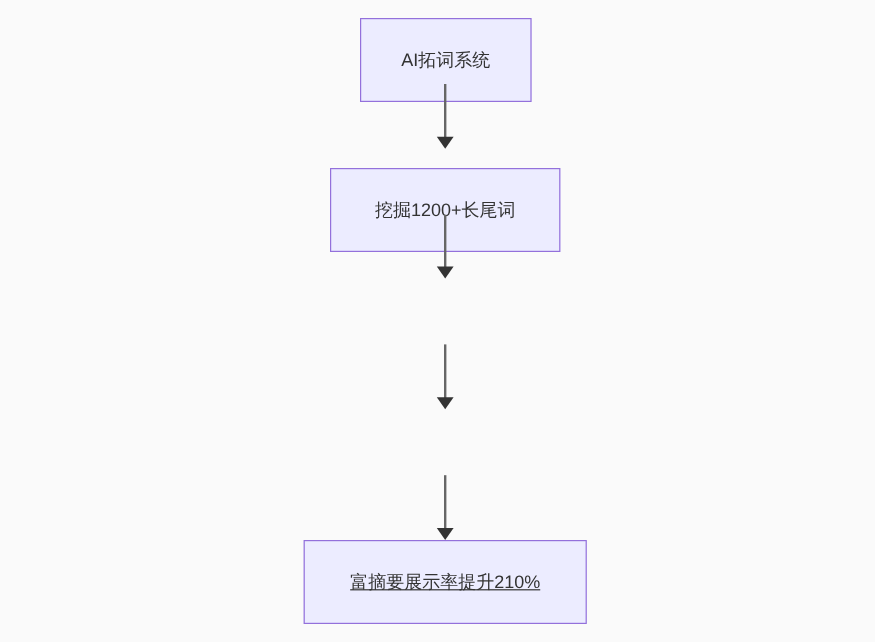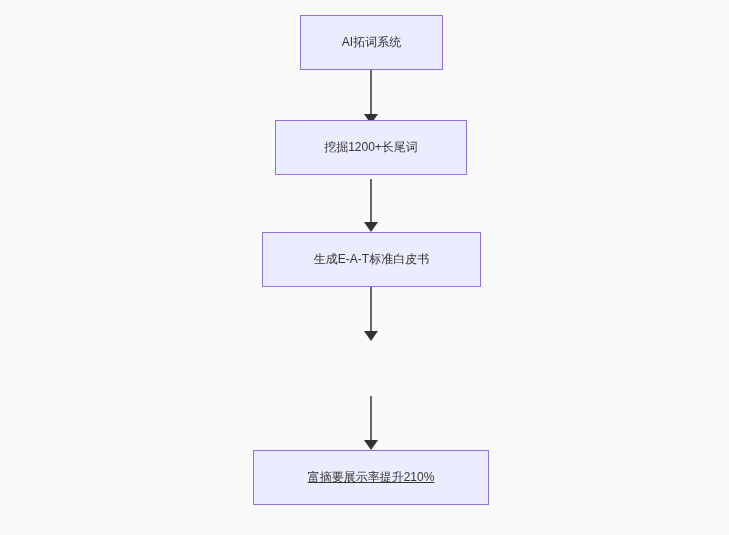--- a/index.html
+++ b/index.html
@@ -10,34 +10,34 @@
   }
   .canvas {
     position: relative;
     width: 729px;
     height: 535px;
     background: #fafafa;
     overflow: hidden;
   }
   .node {
     position: absolute;
-    height: 55px;
+    height: 70px;
     box-sizing: border-box;
     background: #ECECFF;
     border: 1px solid #9370DB;
     color: #333333;
-    font-size: 12px;
+    font-size: 15px;
     display: flex;
     align-items: center;
     justify-content: center;
     text-align: center;
     white-space: nowrap;
   }
   .node-1 { top: 15px;  left: 300px; width: 143px; }
-  .node-2 { top: 120px; left: 275px; width: 192px; }
+  .node-2 { top: 140px; left: 275px; width: 192px; }
   .node-3 { top: 232px; left: 262px; width: 219px; }
   .node-4 { top: 341px; left: 264px; width: 213px; }
   .node-5 { top: 450px; left: 253px; width: 236px; text-decoration: underline; }
 
   .edge {
     position: absolute;
     left: 371px;
     width: 14px;
     transform: translateX(-50%);
   }
@@ -83,23 +83,20 @@
 
   <div class="node node-2">
     <span>挖掘1200+长尾词</span>
   </div>
 
   <div class="edge edge-2">
     <div class="line"></div>
     <div class="arrowhead"></div>
   </div>
 
-  <div class="node node-3">
-    <span>生成E-A-T标准白皮书</span>
-  </div>
 
   <div class="edge edge-3">
     <div class="line"></div>
     <div class="arrowhead"></div>
   </div>
 
 
   <div class="edge edge-4">
     <div class="line"></div>
     <div class="arrowhead"></div>

